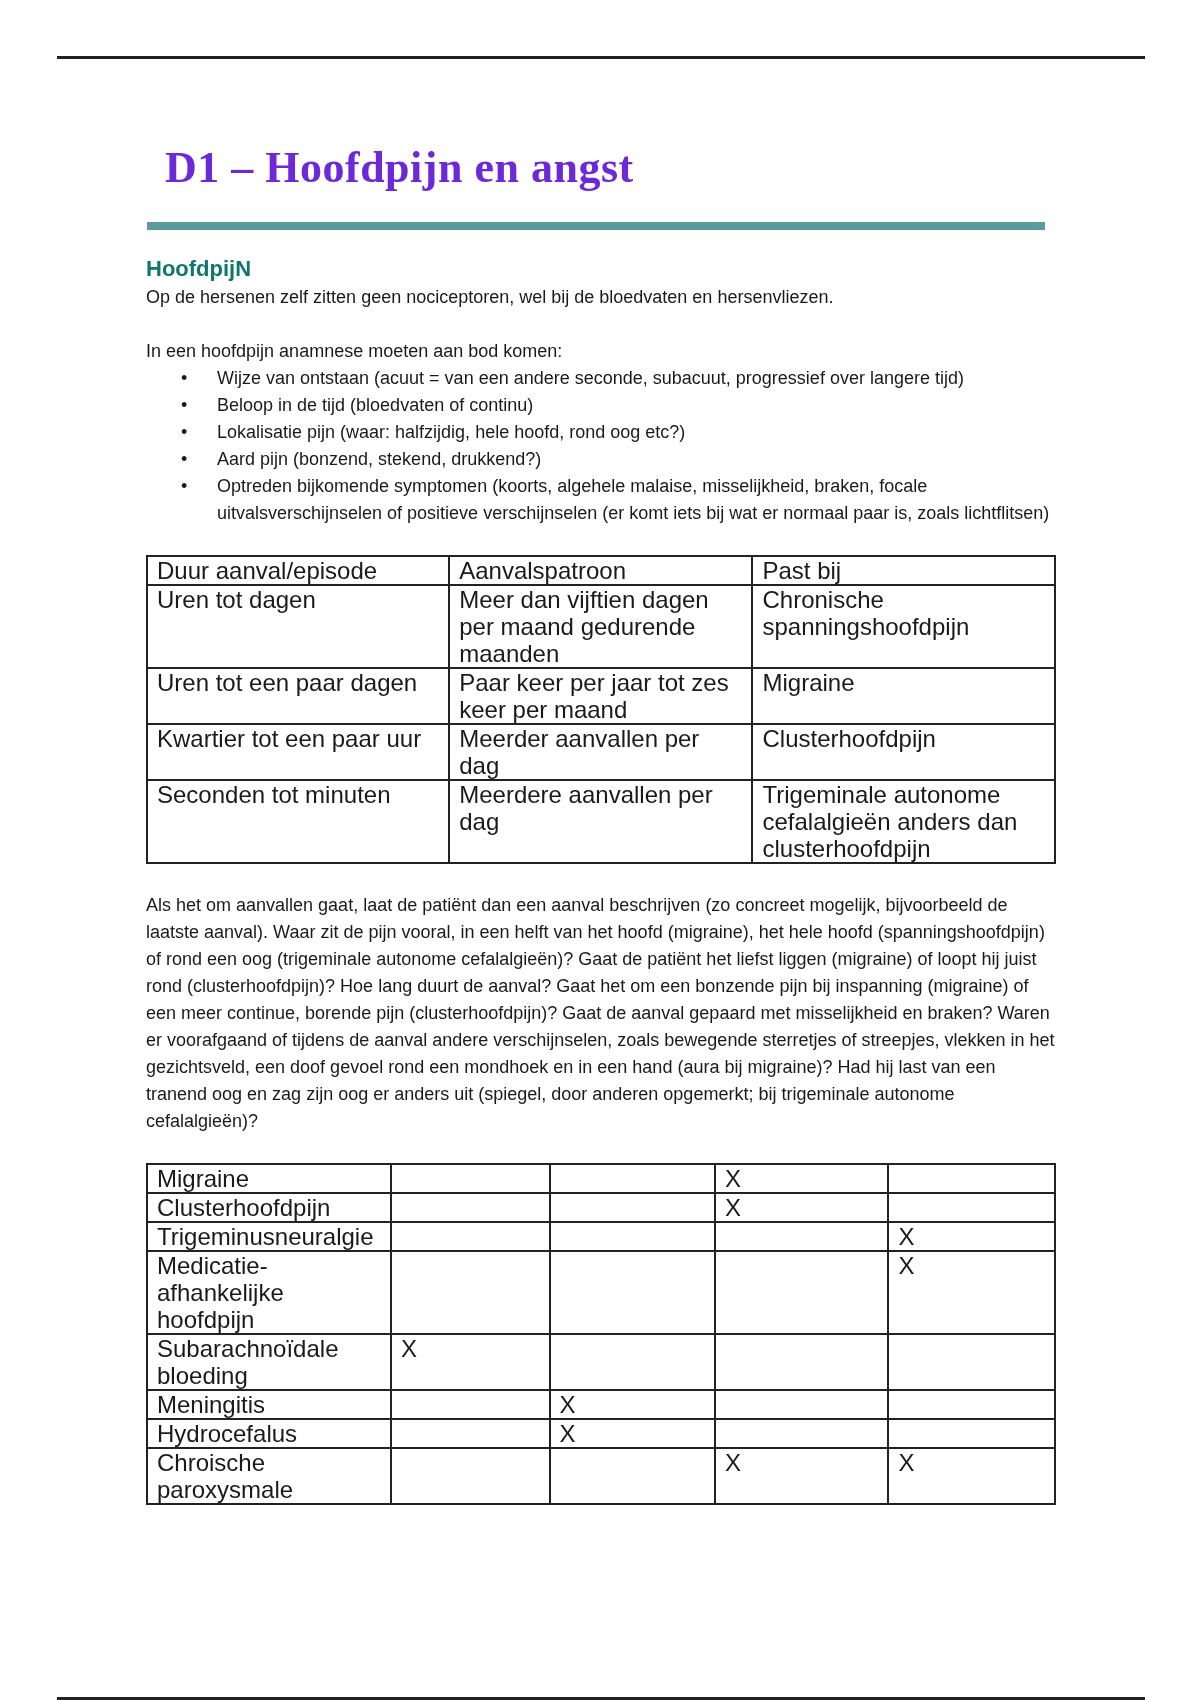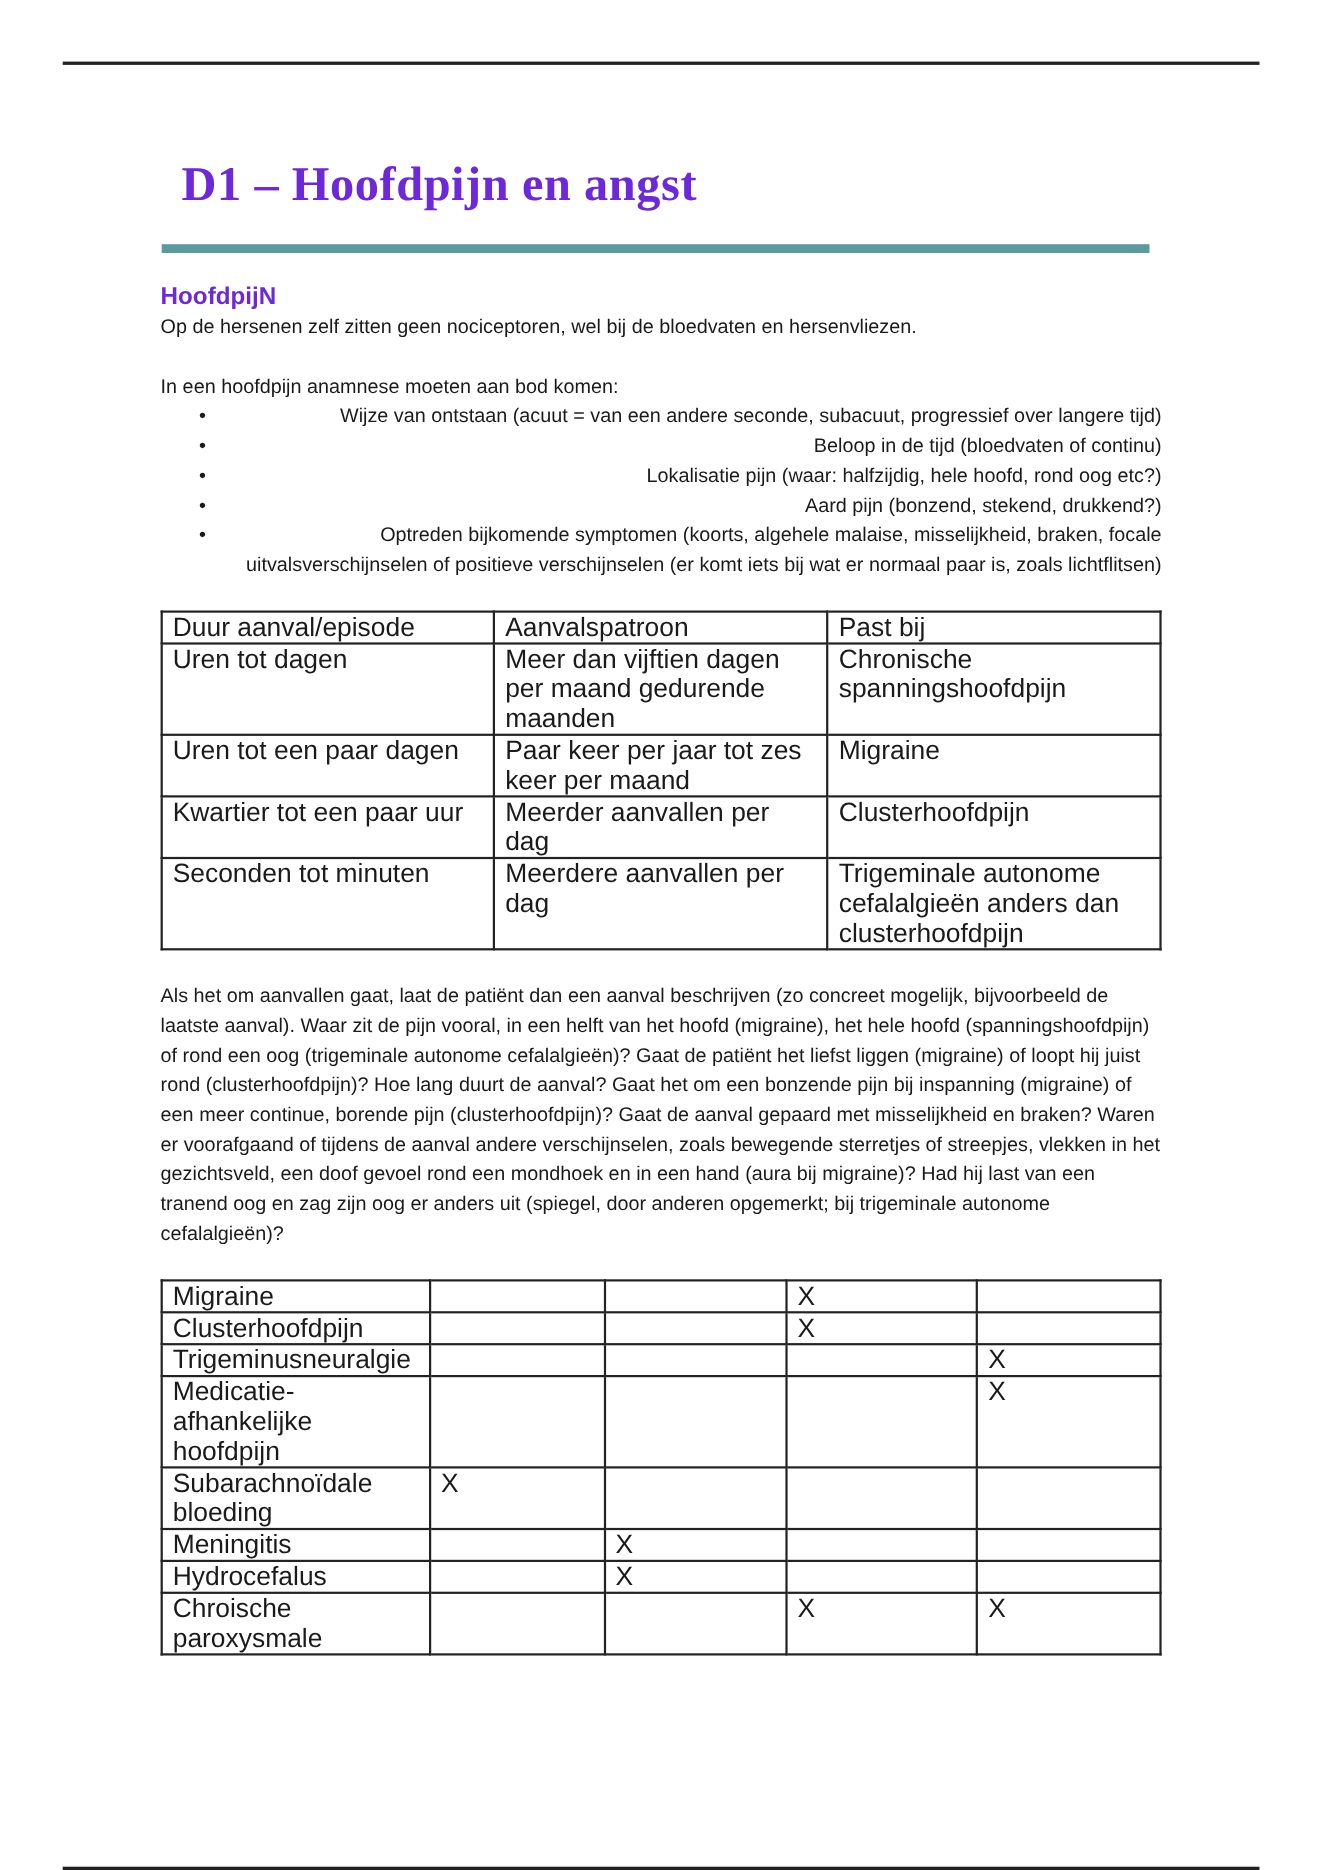--- a/index.html
+++ b/index.html
@@ -14,25 +14,25 @@
   .title-wrap { position: absolute; left: 147px; top: 140px; width: 898px; }
   .title {
     font-family: Liberation Serif, serif; font-size: 44px; line-height: 1;
     color: #6d28d9; margin: 0; padding: 6px 0 0 18px; height: 78px; overflow: hidden;
     letter-spacing: 0.5px;
   }
   .title-bar { height: 8px; background: #5b9a9d; margin-top: -2px; }
 
   .content { position: absolute; left: 146px; top: 254px; width: 910px; font-size: 18px; line-height: 27px; }
   h2.section {
-    margin: 0; font-size: 22px; line-height: 30px; color: #6d28d9; font-weight: bold;
+    margin: 0; font-size: 22px; line-height: 30px; color: #0f766e; font-weight: bold;
   }
   p { margin: 0; }
   .gap { height: 27px; }
-  ul.bullets { margin: 0; padding: 0; list-style: none; text-align: right; }
+  ul.bullets { margin: 0; padding: 0; list-style: none; }
   ul.bullets li { position: relative; padding-left: 71px; }
   ul.bullets li::before {
     content: "\2022"; position: absolute; left: 35px; top: 0; font-size: 18px;
   }
 
   table.grid { border-collapse: collapse; width: 910px; font-size: 24px; line-height: 27px; }
   table.grid td { border: 2px solid #222; padding: 0 9px; vertical-align: top; }
   table.t1 { margin-top: 28px; }
   table.t1 col.c1 { width: 303px; }
   table.t1 col.c2 { width: 304px; }

